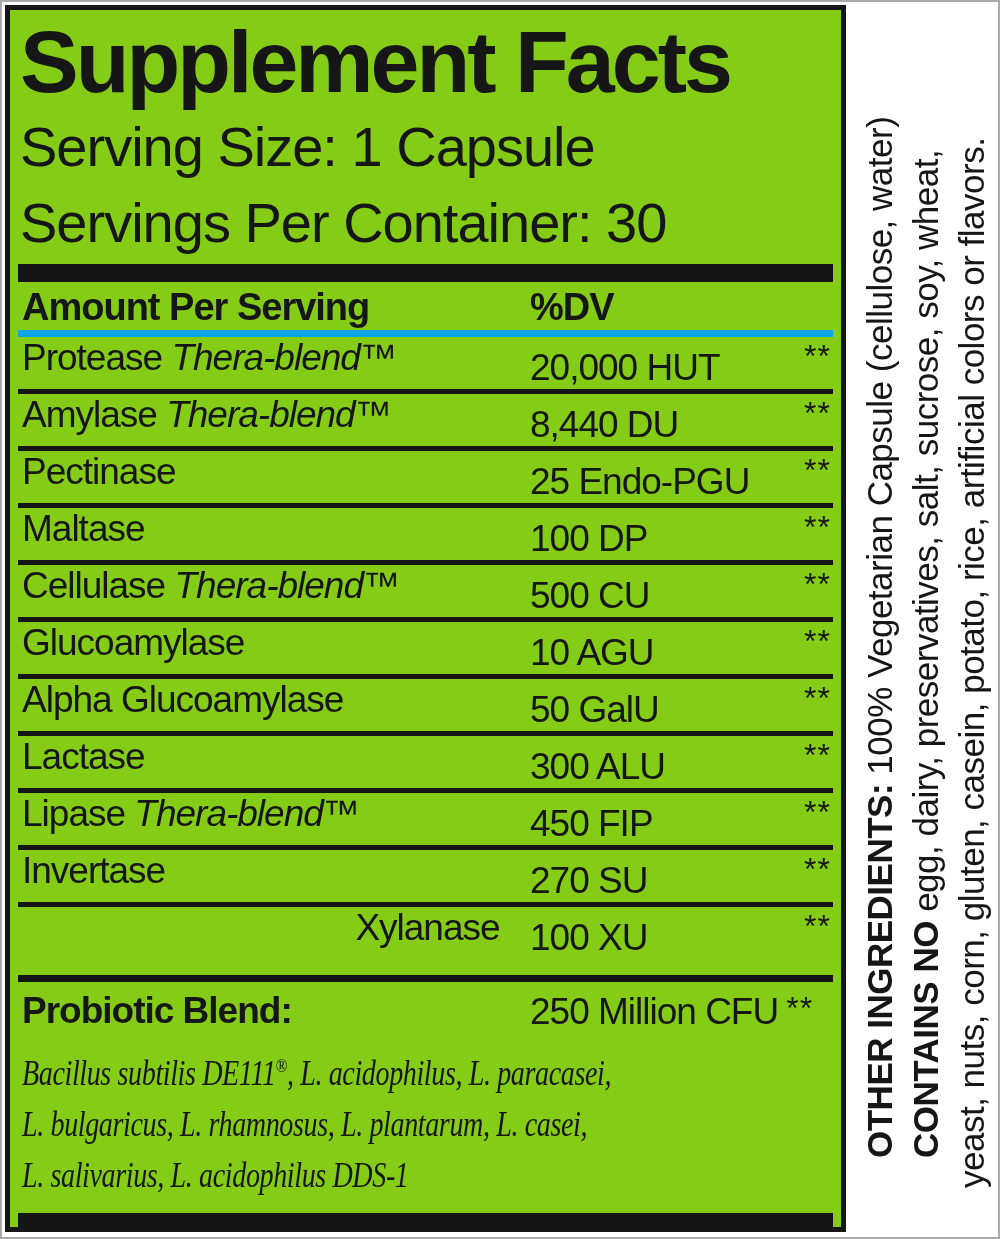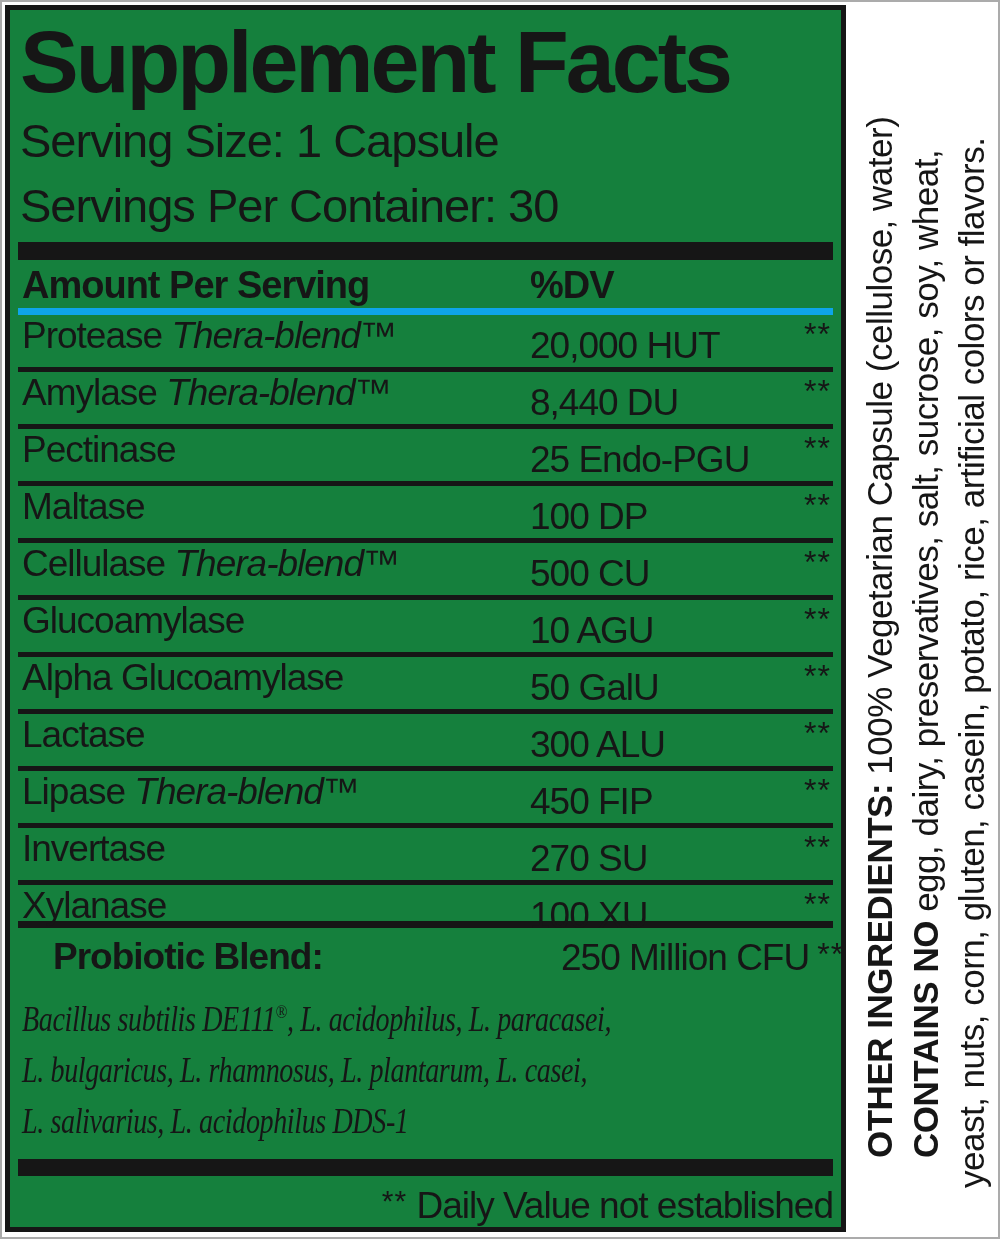--- a/index.html
+++ b/index.html
@@ -3,51 +3,51 @@
 <meta charset="utf-8">
 <style>
   html,body{margin:0;padding:0;background:#fff;}
   .page{
     position:relative;width:1000px;height:1239px;background:#ffffff;
     box-shadow:inset 0 0 0 2px #ababab;overflow:hidden;
     font-family:"Liberation Sans","DejaVu Sans",sans-serif;color:#161616;
   }
   .label-box{
     position:absolute;left:5px;top:5px;width:841px;height:1227px;
-    border:5px solid #161616;box-sizing:border-box;background:#15803d;
+    border:5px solid #161616;box-sizing:border-box;background:#84cc16;
   }
   .title{
     margin:8px 8px 0 10px;font-size:88px;font-weight:bold;
     letter-spacing:-3px;line-height:1.0;white-space:nowrap;
   }
   .serving{
-    margin:6px 8px 0 10px;font-size:47px;line-height:1.25;
+    margin:6px 8px 0 10px;font-size:56px;line-height:1.25;
     letter-spacing:-1px;white-space:nowrap;
   }
   .bar{height:18px;background:#161616;margin:6px 8px 0 8px;}
   .bar2{height:17px;margin-top:12px;}
   .header-row{
     position:relative;margin:0 8px;height:44px;padding-top:4px;
     border-bottom:7px solid #0ea5e9;font-weight:bold;font-size:38px;letter-spacing:-1px;
   }
   .h-amount{padding-left:4px;}
   .h-dv{position:absolute;left:512px;top:4px;}
   .row{
     position:relative;margin:0 8px;height:57px;box-sizing:border-box;
     border-bottom:5px solid #161616;
     font-size:37px;letter-spacing:-1px;white-space:nowrap;
   }
-  .row.last{border-bottom:none;height:36px;}
+  .row.last{border-bottom:none;height:68px;text-align:center;}
   .cell-name{padding-left:4px;}
   .cell-name i{letter-spacing:-1px;}
   .tm{font-style:normal;letter-spacing:0;}
   .cell-amount{position:absolute;left:512px;top:10px;}
   .cell-dv{position:absolute;right:2px;top:1px;font-size:32px;letter-spacing:1px;}
   .probiotic{margin:0 8px;border-top:7px solid #161616;}
-  .prow{position:relative;padding-top:8px;font-size:37px;letter-spacing:-1px;white-space:nowrap;margin-left:31px;}
+  .prow{position:relative;padding-top:8px;font-size:37px;letter-spacing:-1px;white-space:nowrap;}
   .prow .cell-name{font-weight:bold;}
   .prow .cell-amount{top:8px;}
   .dv-inline{font-size:32px;vertical-align:5px;letter-spacing:1px;margin-left:8px;}
   .desc{padding:8px 0 0 4px;font-family:Liberation Serif, serif;}
   .desc-line{
     font-style:italic;font-size:36px;line-height:51px;letter-spacing:-0.5px;
     white-space:nowrap;transform:scaleX(0.78);transform-origin:0 50%;
   }
   .desc-line sup{font-size:0.55em;}
   .footnote{margin:8px 8px 16px 10px;font-size:37px;letter-spacing:-1px;white-space:nowrap;text-align:right;}

